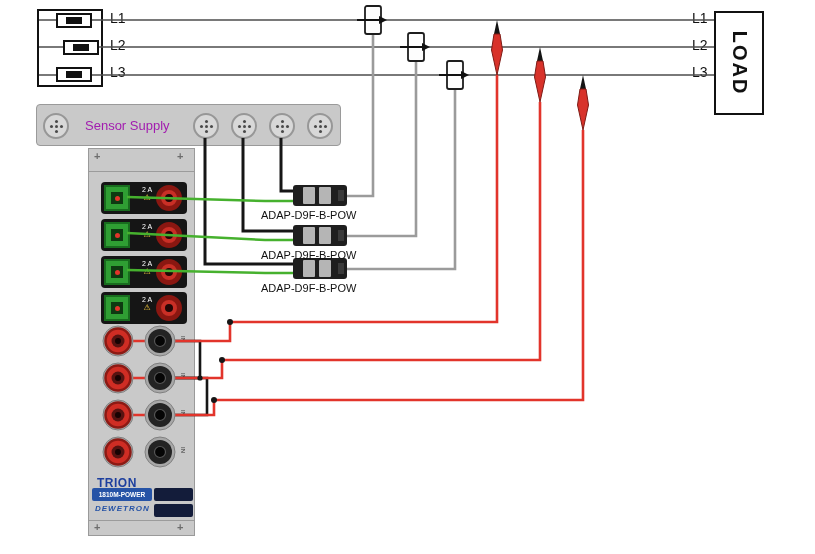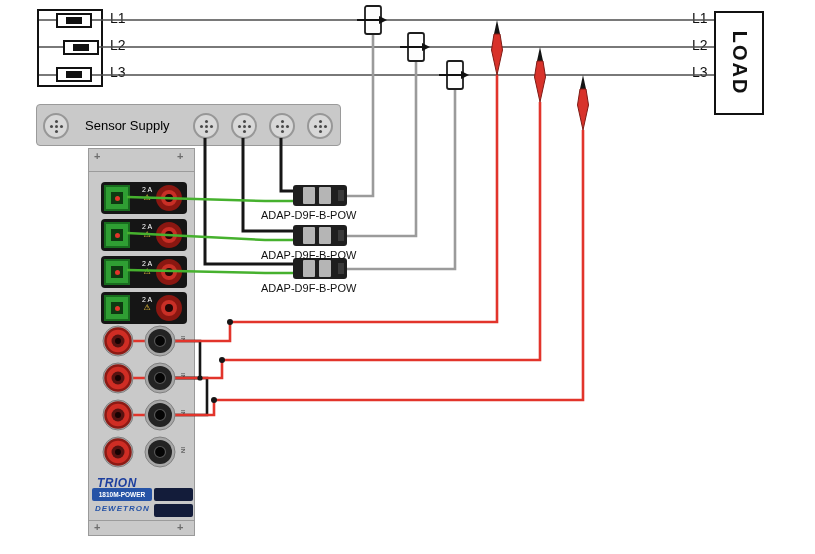--- a/index.html
+++ b/index.html
@@ -21,37 +21,37 @@
   .load { position:absolute; left:714px; top:11px; width:50px; height:104px; border:2.5px solid #111; background:#fff; }
   .loadtext { position:absolute; left:50%; top:50%; transform:translate(-50%,-50%) rotate(90deg);
     font-size:20px; font-weight:bold; letter-spacing:2px; color:#111; white-space:nowrap; }
 
   
   .strip { position:absolute; left:36px; top:104px; width:305px; height:42px; background:#c9c9c9;
     border:1px solid #9a9a9a; border-radius:4px; }
   .conn { position:absolute; width:26px; height:26px; border-radius:50%; background:#d8d8d8; border:2px solid #979797; }
   .pins { position:absolute; left:10px; top:10px; width:3px; height:3px; border-radius:50%; background:#4a4a4a;
     box-shadow:0 -5px 0 #4a4a4a, 0 5px 0 #4a4a4a, -5px 0 0 #4a4a4a, 5px 0 0 #4a4a4a; }
-  .striplabel { position:absolute; font-size:13px; color:#000000; }
+  .striplabel { position:absolute; font-size:13px; color:#a21caf; }
 
   
   .module { position:absolute; left:88px; top:148px; width:107px; height:388px; background:#c9c9c9; border:1px solid #9a9a9a; }
   .hline { position:absolute; left:0; width:105px; height:1px; background:#9b9b9b; }
   .plus { position:absolute; font-size:11px; font-weight:bold; color:#6d6d6d; }
   .chrow { position:absolute; left:12px; width:86px; height:32px; background:#151515; border-radius:4px; }
   .dsub { position:absolute; left:3px; top:3px; width:26px; height:26px; background:#2f9e33; border:2px solid #186c1e; }
   .dsub-core { position:absolute; left:5px; top:5px; width:12px; height:12px; background:#0e3a11; }
   .dsub-pin { position:absolute; left:8.5px; top:8.5px; width:5px; height:5px; border-radius:50%; background:#e2342b; }
   .rowmid { position:absolute; left:33px; top:4px; width:26px; text-align:center; color:#fff; }
   .amp { display:block; font-size:7px; }
   .warn { display:block; font-size:8px; color:#ffd23f; line-height:9px; }
   .knob { position:absolute; right:5px; top:3px; width:26px; height:26px; border-radius:50%; background:#c92f26; border:5px solid #8a1711; }
   .knob i { position:absolute; left:4px; top:4px; width:8px; height:8px; border-radius:50%; background:#230605; }
   .inlab { position:absolute; left:88px; width:9px; text-align:center; font-size:6px; color:#333; writing-mode:vertical-rl; }
-  .logo { position:absolute; font-style:italic; font-weight:bold; font-size:12px; color:#1d3f9e; letter-spacing:.5px; }
+  .logo { position:absolute; font-weight:bold; font-size:12px; color:#1d3f9e; letter-spacing:.5px; }
   .modeltag { position:absolute; width:60px; height:13px; background:#2653a6; border-radius:2px; color:#fff;
     font-size:6.5px; font-weight:bold; text-align:center; line-height:13px; }
   .dblock { position:absolute; width:39px; height:13px; background:#131c3a; border-radius:2px; }
   .vendor { position:absolute; font-style:italic; font-weight:bold; font-size:8px; color:#2653a6; letter-spacing:1px; }
 
   
   .adapter { position:absolute; left:293px; width:54px; height:21px; background:#1e1e1e; border-radius:3px; }
   .tab { position:absolute; top:2px; width:12px; height:17px; background:#b5b5b5; border-radius:1px; }
   .nub { position:absolute; right:3px; top:5px; width:6px; height:11px; background:#3a3a3a; }
   .adaplabel { position:absolute; left:261px; font-size:11px; color:#111; }

